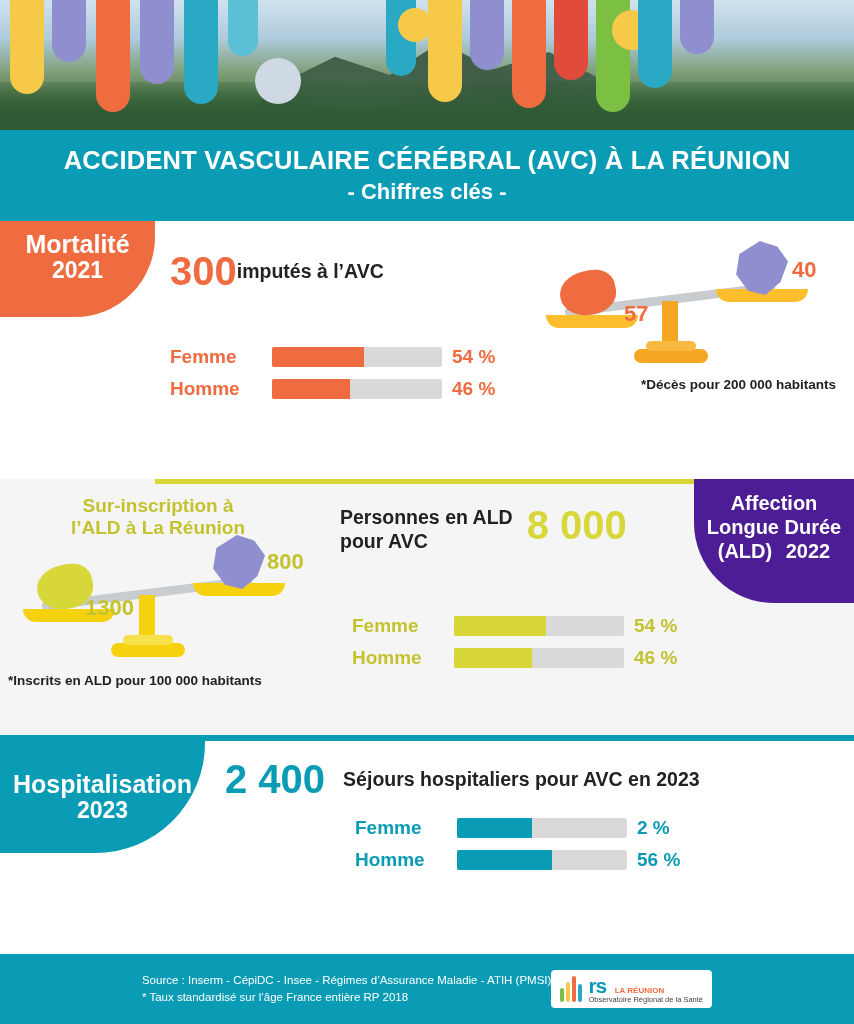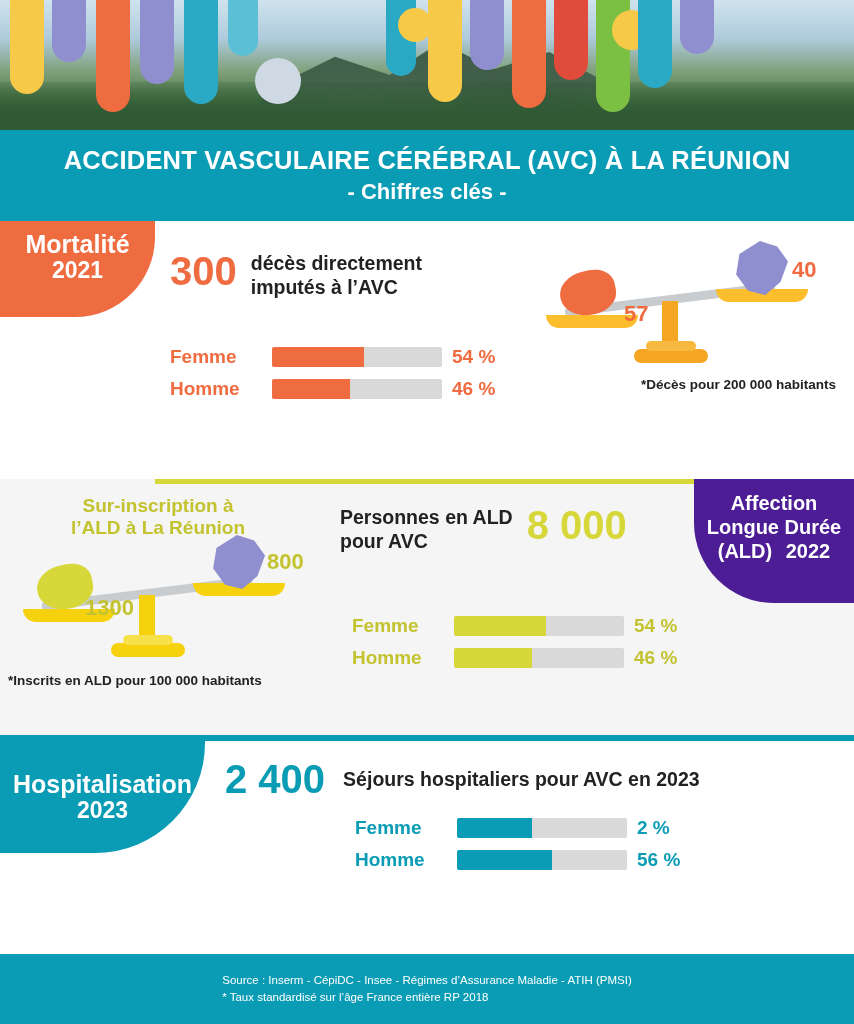--- a/index.html
+++ b/index.html
@@ -184,24 +184,23 @@
   <h2>- Chiffres clés -</h2>
 </div>
 
 <div class="section sec-mortality">
 
   <div class="badge orange" style="height:96px;">
     <div class="l1">Mortalité</div>
     <div class="l2">2021</div>
   </div>
 
-  <div style="position:absolute; left:170px; top:30px; display:flex; align-items:flex-start; gap:14px;">
+  <div style="position:absolute; left:170px; top:30px; display:flex; align-items:center; ">
     <div class="big-num" style="color:#ef6b40;">300</div>
     <div>
-      <div class="lead-text">décès directement</div>
       <div class="lead-text">imputés à l’AVC</div>
     </div>
   </div>
 
   <div style="position:absolute; left:170px; top:125px;">
     <div class="bar-row">
       <div class="bar-label" style="color:#ef6b40;">Femme</div>
       <div class="bar-track">
         <div class="bar-fill" style="width:54%; background:#ef6b40;"></div>
       </div>
@@ -322,13 +321,26 @@
       <div class="bar-val" style="color:#0a9cb4;">56 %</div>
     </div>
   </div>
 </div>
 
 <div class="footer">
   <div class="src">
     <div>Source : Inserm - CépiDC - Insee - Régimes d’Assurance Maladie - ATIH (PMSI)</div>
     <div>* Taux standardisé sur l’âge France entière RP 2018</div>
   </div>
+  <div class="logo-box">
+    <span class="logo-bars">
+      <i style="height:14px; background:#7cc043;"></i>
+      <i style="height:20px; background:#f7c948;"></i>
+      <i style="height:26px; background:#ef6b40;"></i>
+      <i style="height:18px; background:#2aa9c4;"></i>
+    </span>
+    <span class="logo-text">
+      <span class="logo-rs">rs</span>
+      <span class="logo-reunion" style="margin-left:4px;">LA RÉUNION</span>
+      <div class="logo-sub">Observatoire Régional de la Santé</div>
+    </span>
+  </div>
 </div>
 
 </body></html>

